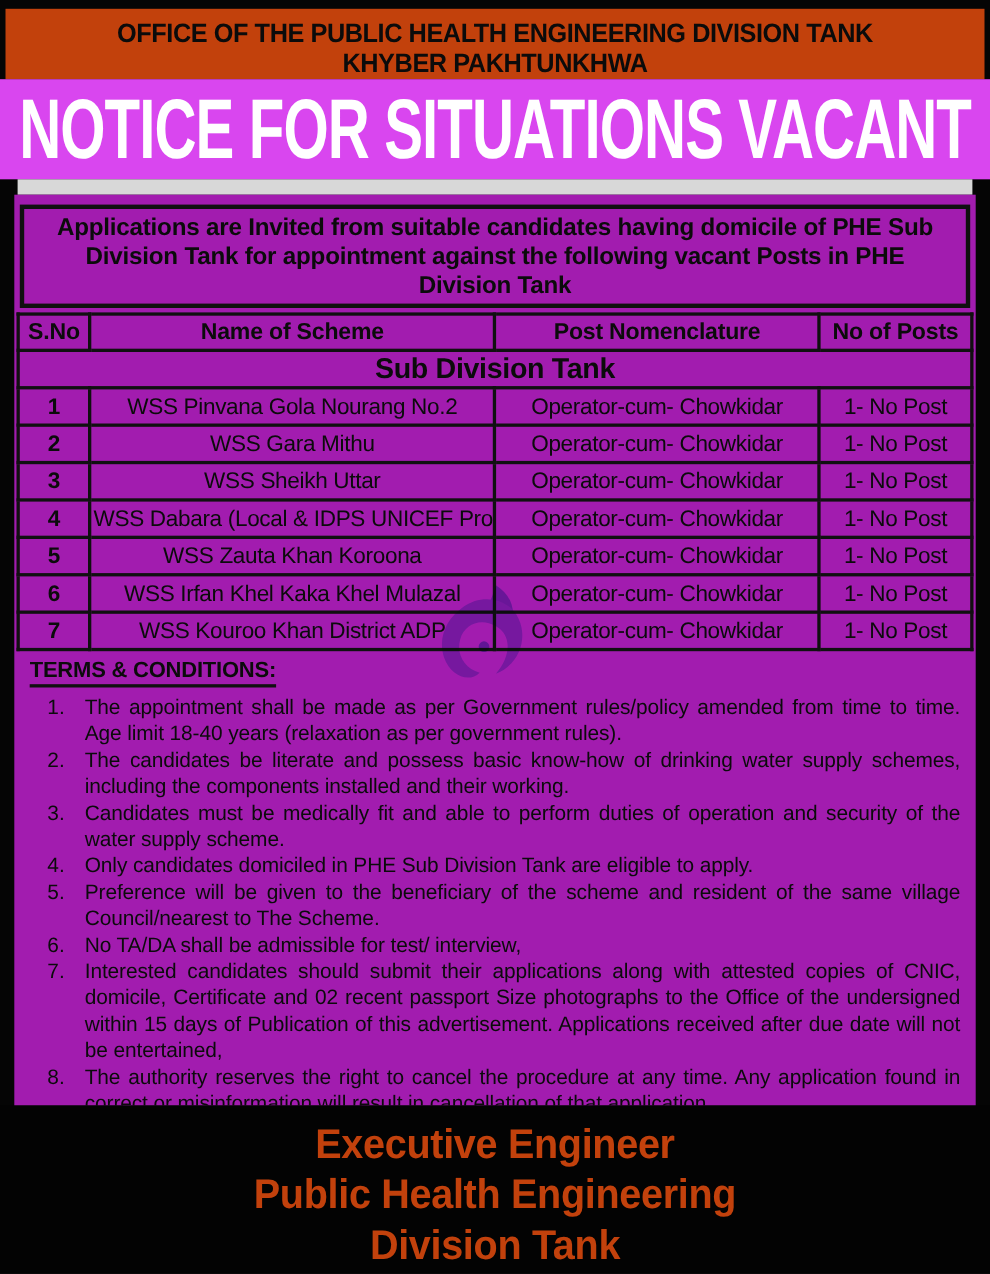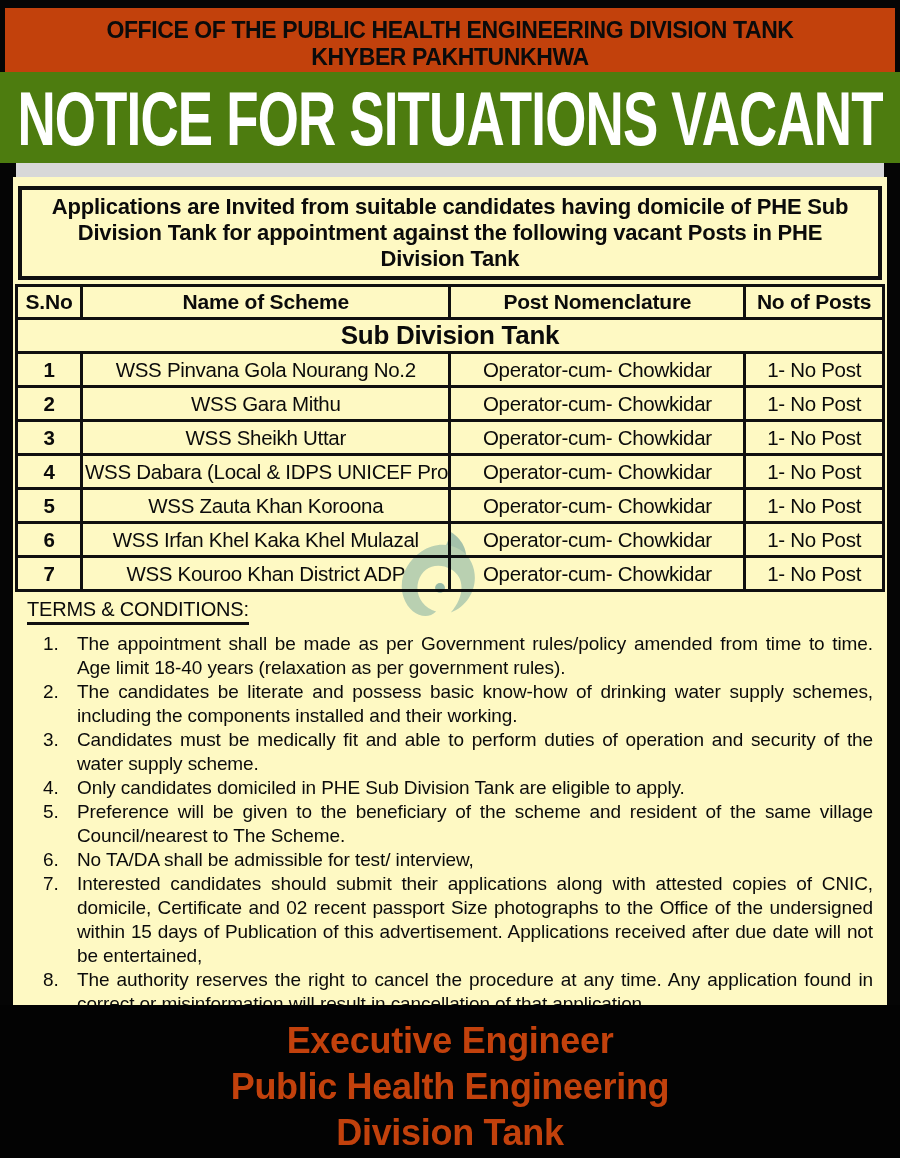--- a/index.html
+++ b/index.html
@@ -22,37 +22,37 @@
     font-weight:bold;font-size:23px;line-height:27px;margin-top:9px;
     letter-spacing:-0.4px;transform:scaleY(1.05);
   }
   .office-line2{
     font-weight:bold;font-size:23px;line-height:26px;
     letter-spacing:-0.4px;transform:scaleY(1.05);
   }
 
   
   .banner{
-    position:absolute;top:72px;left:0;right:0;height:91px;background:#4d7c0f;
+    position:absolute;top:72px;left:0;right:0;height:91px;background:#d946ef;
     display:flex;align-items:center;justify-content:center;overflow:hidden;
   }
   .banner-text{
     color:#ffffff;font-weight:bold;font-size:63px;white-space:nowrap;
     transform:scale(0.84,1.22);letter-spacing:-1px;
   }
 
   .gray-strip{
     position:absolute;top:163px;left:16px;right:16px;height:14px;
     background:#d8d8d8;
   }
 
   
   .content{
     position:absolute;top:177px;left:13px;right:13px;height:828px;
-    background:#fef9c3;overflow:hidden;
+    background:#a21caf;overflow:hidden;
   }
 
   .intro-box{
     margin:9px 5px 0 5px;border:4px solid #101010;
     text-align:center;font-weight:bold;font-size:22px;line-height:26px;
     padding:4px 14px;letter-spacing:-0.2px;
   }
 
   table.vacancy-table{
     border-collapse:collapse;width:calc(100% - 4px);
@@ -62,21 +62,21 @@
     border:3px solid #101010;text-align:center;vertical-align:middle;
     padding:0 2px;overflow:hidden;white-space:nowrap;
   }
   .vacancy-table th{font-size:21px;font-weight:bold;height:30px;letter-spacing:-0.2px;}
   .vacancy-table td{font-size:20.5px;height:31px;letter-spacing:-0.3px;}
   .vacancy-table .group-row td{font-weight:bold;font-size:26px;height:30px;}
   .vacancy-table .c-sno{font-weight:bold;}
 
   .terms{padding:5px 10px 0 12px;}
   .terms-heading{
-    display:inline-block;font-weight:normal;font-size:20px;
+    display:inline-block;font-weight:bold;font-size:20px;
     border-bottom:3px solid #101010;padding-bottom:1px;margin:1px 16px 7px 2px;
     letter-spacing:-0.2px;
   }
   .term-item{display:flex;font-size:19px;line-height:24px;}
   .term-item .num{flex:none;width:52px;padding-left:18px;box-sizing:border-box;}
   .term-item .txt{flex:1;text-align:justify;padding-right:4px;letter-spacing:-0.1px;}
 
   
   .footer{
     position:absolute;left:0;right:0;bottom:0;height:153px;background:#030303;

